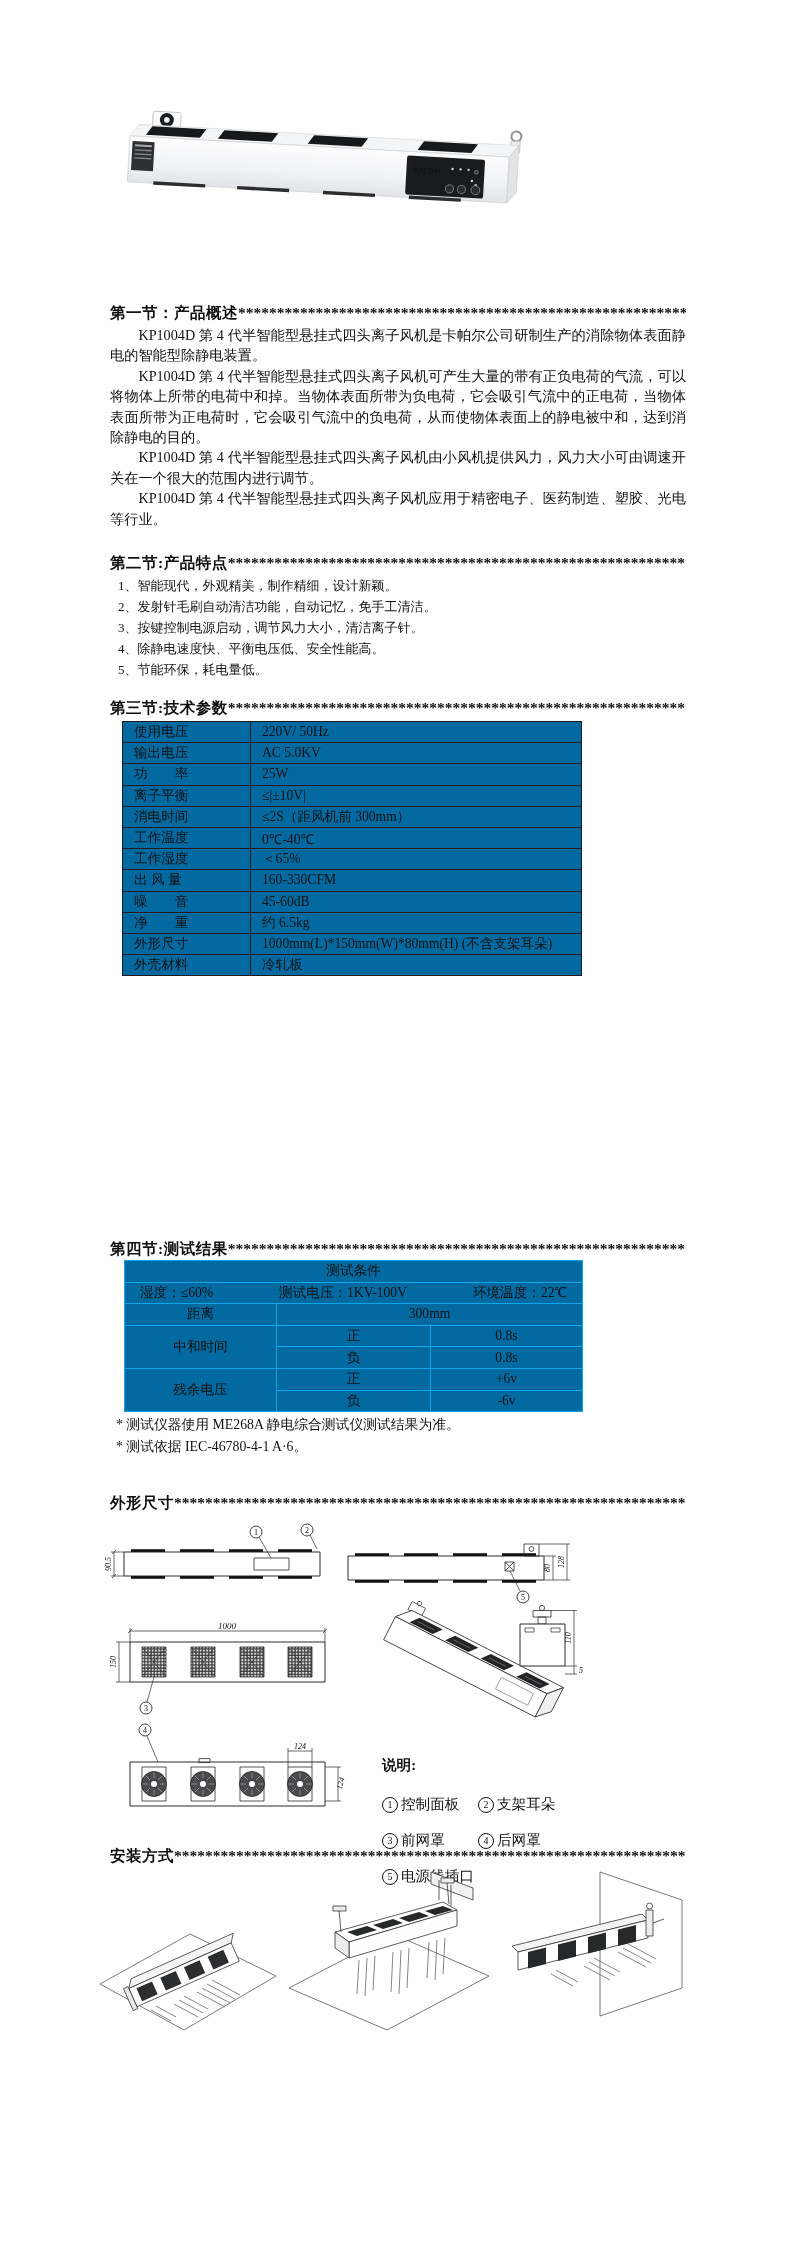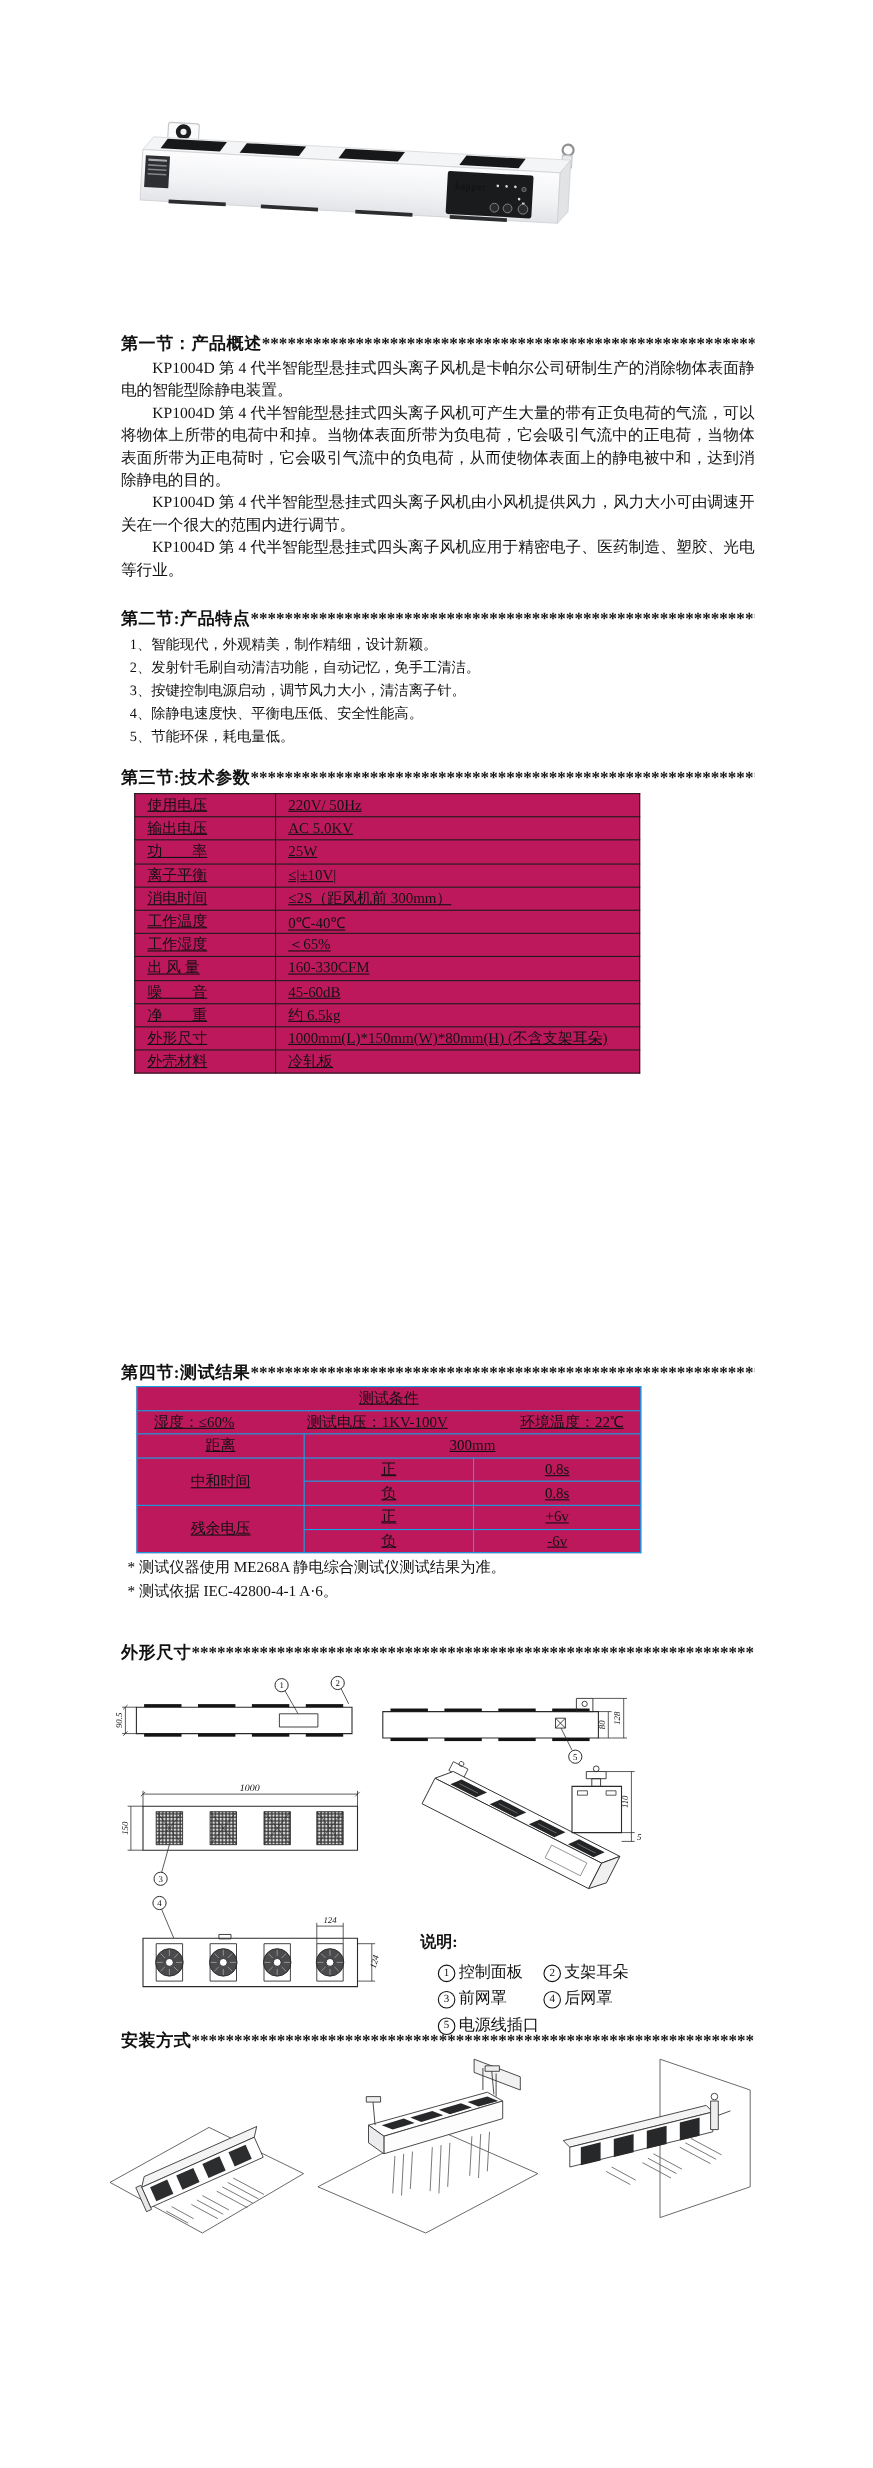--- a/index.html
+++ b/index.html
@@ -5,32 +5,32 @@
   html,body{margin:0;padding:0;background:#fff;}
   #page{position:relative;width:794px;height:2244px;background:#ffffff;
         font-family:"Liberation Serif",serif;color:#111;overflow:hidden;}
   .abs{position:absolute;}
   .hline{font-weight:700;font-size:15.5px;height:22px;line-height:22px;
          white-space:nowrap;overflow:hidden;width:576px;}
   .hline .ht{letter-spacing:.5px;}
   .paras{width:576px;font-size:14.2px;line-height:20.4px;text-align:justify;}
   .paras p{margin:0;text-indent:2em;}
   .feat div{height:21px;line-height:21px;font-size:13px;white-space:nowrap;}
-  table{border-collapse:collapse;table-layout:fixed;background:#be185d;text-decoration:underline;}
+  table{border-collapse:collapse;table-layout:fixed;background:#0369a1;}
   .t3{width:460px;}
   .t3 td{border:1px solid #1c1c1c;height:20.2px;font-size:13.6px;
          padding:0 4px 0 11px;white-space:nowrap;overflow:hidden;}
   .t3 col.c1{width:128px;}
   .t4{width:458px;}
   .t4 td{border:1px solid #0ea5e9;height:20.6px;font-size:13.6px;text-align:center;padding:0 3px;}
   .t4 .condwrap{display:flex;justify-content:space-between;padding:0 12px;}
   .notes div{height:21.5px;line-height:21.5px;font-size:13.8px;white-space:nowrap;}
   .legend{font-size:14.6px;}
-  .legend .ttl{font-weight:700;margin-bottom:8px;}
-  .legend .grid{display:grid;grid-template-columns:96px auto;row-gap:5px;margin-left:16px;}
+  .legend .ttl{font-weight:700;margin-bottom:20px;}
+  .legend .grid{display:grid;grid-template-columns:96px auto;row-gap:17px;}
   .cnum{display:inline-block;width:14px;height:14px;line-height:13px;border:1.2px solid #111;
         border-radius:50%;text-align:center;font-size:10px;margin-right:3px;vertical-align:1px;}
   svg text{font-family:"Liberation Serif",serif;fill:#111;}
   .dimtxt{font-style:italic;font-size:8px;}
   .dimtxt9{font-style:italic;font-size:9px;}
   .ctxt{font-size:8px;}
   .draw line,.draw path,.draw rect,.draw polygon,.draw circle{vector-effect:non-scaling-stroke;}
 </style>
 </head>
 <body>
@@ -225,21 +225,21 @@
       <td>+6v</td>
     </tr>
     <tr>
       <td>负</td>
       <td>-6v</td>
     </tr>
   </tbody>
     </table>
   <div class="abs notes" style="left:116px;top:1414px;">
     <div>* 测试仪器使用 ME268A 静电综合测试仪测试结果为准。</div>
-    <div>* 测试依据 IEC-42800-4-1 A·6。</div>
+    <div>* 测试依据 IEC-46780-4-1 A·6。</div>
   </div>
 
   <div class="abs hline" style="left:110px;top:1492px;">
     <span class="ht">外形尺寸</span><span class="stars">********************************************************************************************************</span>
   </div>
 
   <svg class="abs draw" style="left:103px;top:1522px;" width="240" height="78" viewBox="0 0 240 78" fill="none" stroke="#2a2a2a" stroke-width="1">
     <rect x="21" y="30" width="196" height="24" fill="#fff"></rect>
     <g fill="#141414" stroke="none">
       <rect x="28" y="27.2" width="34" height="2.8"></rect>

